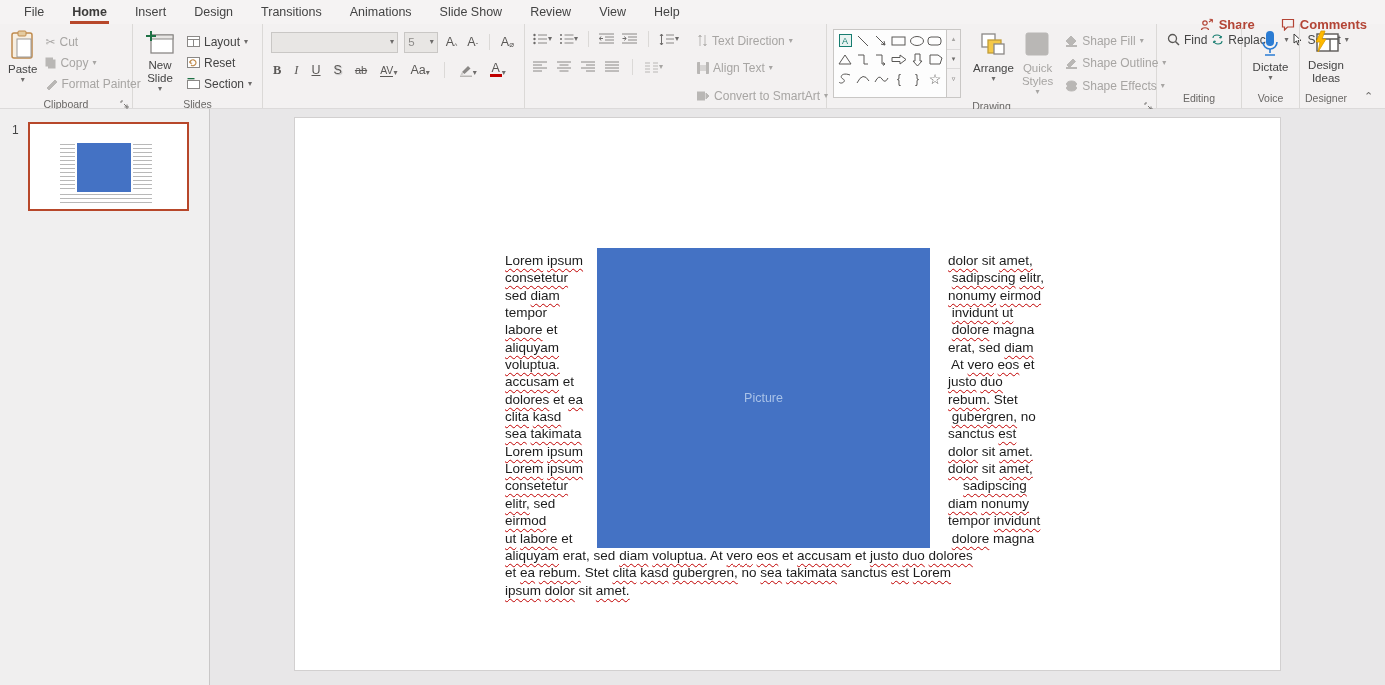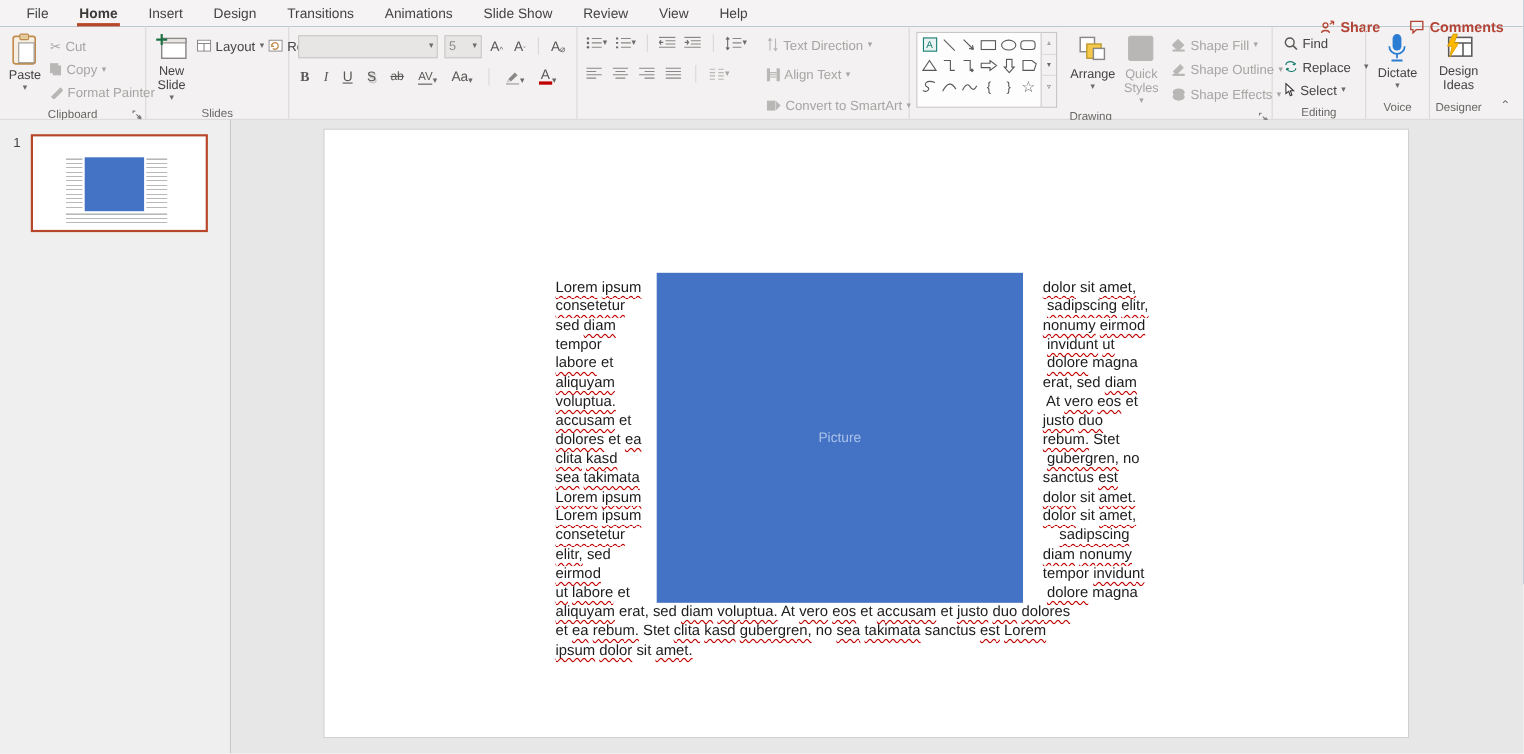--- a/index.html
+++ b/index.html
@@ -1,18 +1,18 @@
 <!DOCTYPE html>
 <html><head>
 <meta charset="utf-8">
 <style>
   * { margin:0; padding:0; box-sizing:border-box; }
   html,body { width:1385px; height:685px; overflow:hidden; }
   body { font-family:"Liberation Sans", sans-serif; color:#3f3e3d; background:#e8e7e8; }
-  .app { position:relative; width:1385px; height:531px; background:#0c4a6e; }
+  .app { position:relative; width:1385px; height:531px; background:#d946ef; }
 
   
   .menubar { height:24px; background:#f5f3f3; display:flex; align-items:center; padding-left:12px; }
   .tabs { display:flex; align-items:center; gap:4px; }
   .tab { font-size:12.5px; padding:4px 12px 5px; color:#444; cursor:default; position:relative; white-space:nowrap; }
   .tab.active { font-weight:bold; color:#3b3a39; }
   .tab.active::after { content:""; position:absolute; left:10px; right:10px; bottom:0; height:3px; background:#b7472a; }
   .menubar-right { margin-left:auto; display:flex; align-items:center; gap:26px; padding-right:18px;margin-top:24px; }
   .mb-btn { display:flex; align-items:center; gap:5px; color:#b34435; font-size:13px; font-weight:bold; }
 
@@ -165,21 +165,21 @@
           <span class="bicon">
             <svg width="30" height="26" viewBox="0 0 30 26">
                 <rect x="6" y="5" width="22" height="18" fill="#fff" stroke="#8a8886" stroke-width="1.3"></rect>
                 <rect x="6" y="5" width="22" height="4" fill="#e8e6e4" stroke="#8a8886"></rect>
                 <path d="M6 1 v10 M1 6 h10" stroke="#1e7145" stroke-width="2"></path>
               </svg>
           </span>
           <span>New Slide</span>
           <span class="caret">▾</span>
         </div>
-        <div style="display:flex;flex-direction:row;justify-content:space-between;padding:3px 0 2px 2px">
+        <div style="display:flex;flex-direction:column;justify-content:space-between;padding:3px 0 2px 2px">
           <div class="smallrow">
             <span>
                 <svg width="13" height="11" viewBox="0 0 13 11">
                   <rect x="0.5" y="0.5" width="12" height="10" fill="#fff" stroke="#8a8886"></rect>
                   <path d="M0.5 3.5 h12 M6.5 3.5 V10.5" stroke="#8a8886"></path>
                 </svg>
               </span>
             <span>Layout</span>
               <span class="caret">▾</span>
           </div>
@@ -520,21 +520,21 @@
         <span>Drawing</span>
         <span class="launcher">
             <svg width="9" height="9" viewBox="0 0 9 9">
               <path d="M1 3 V1 h2 M8 6 v2 h-2 M4 4 l3 3 M7 4.5 V7 H4.5" fill="none" stroke="#7a7876" stroke-width="1"></path>
             </svg>
           </span>
       </div>
     </div>
 
     <div class="rgroup" style="width:85px">
-      <div class="rgroup-content" style="flex-direction:column;justify-content:center;padding:5px 2px 2px 8px">
+      <div class="rgroup-content" style="flex-direction:row;justify-content:space-between;padding:5px 2px 2px 8px">
         <div class="smallrow">
           <span>
               <svg width="13" height="13" viewBox="0 0 13 13">
                 <circle cx="5.5" cy="5.5" r="4" fill="none" stroke="#5a5856" stroke-width="1.3"></circle>
                 <path d="M8.5 8.5 L12 12" stroke="#5a5856" stroke-width="1.5"></path>
               </svg>
             </span>
           <span>Find</span>
         </div>
         <div class="smallrow">

